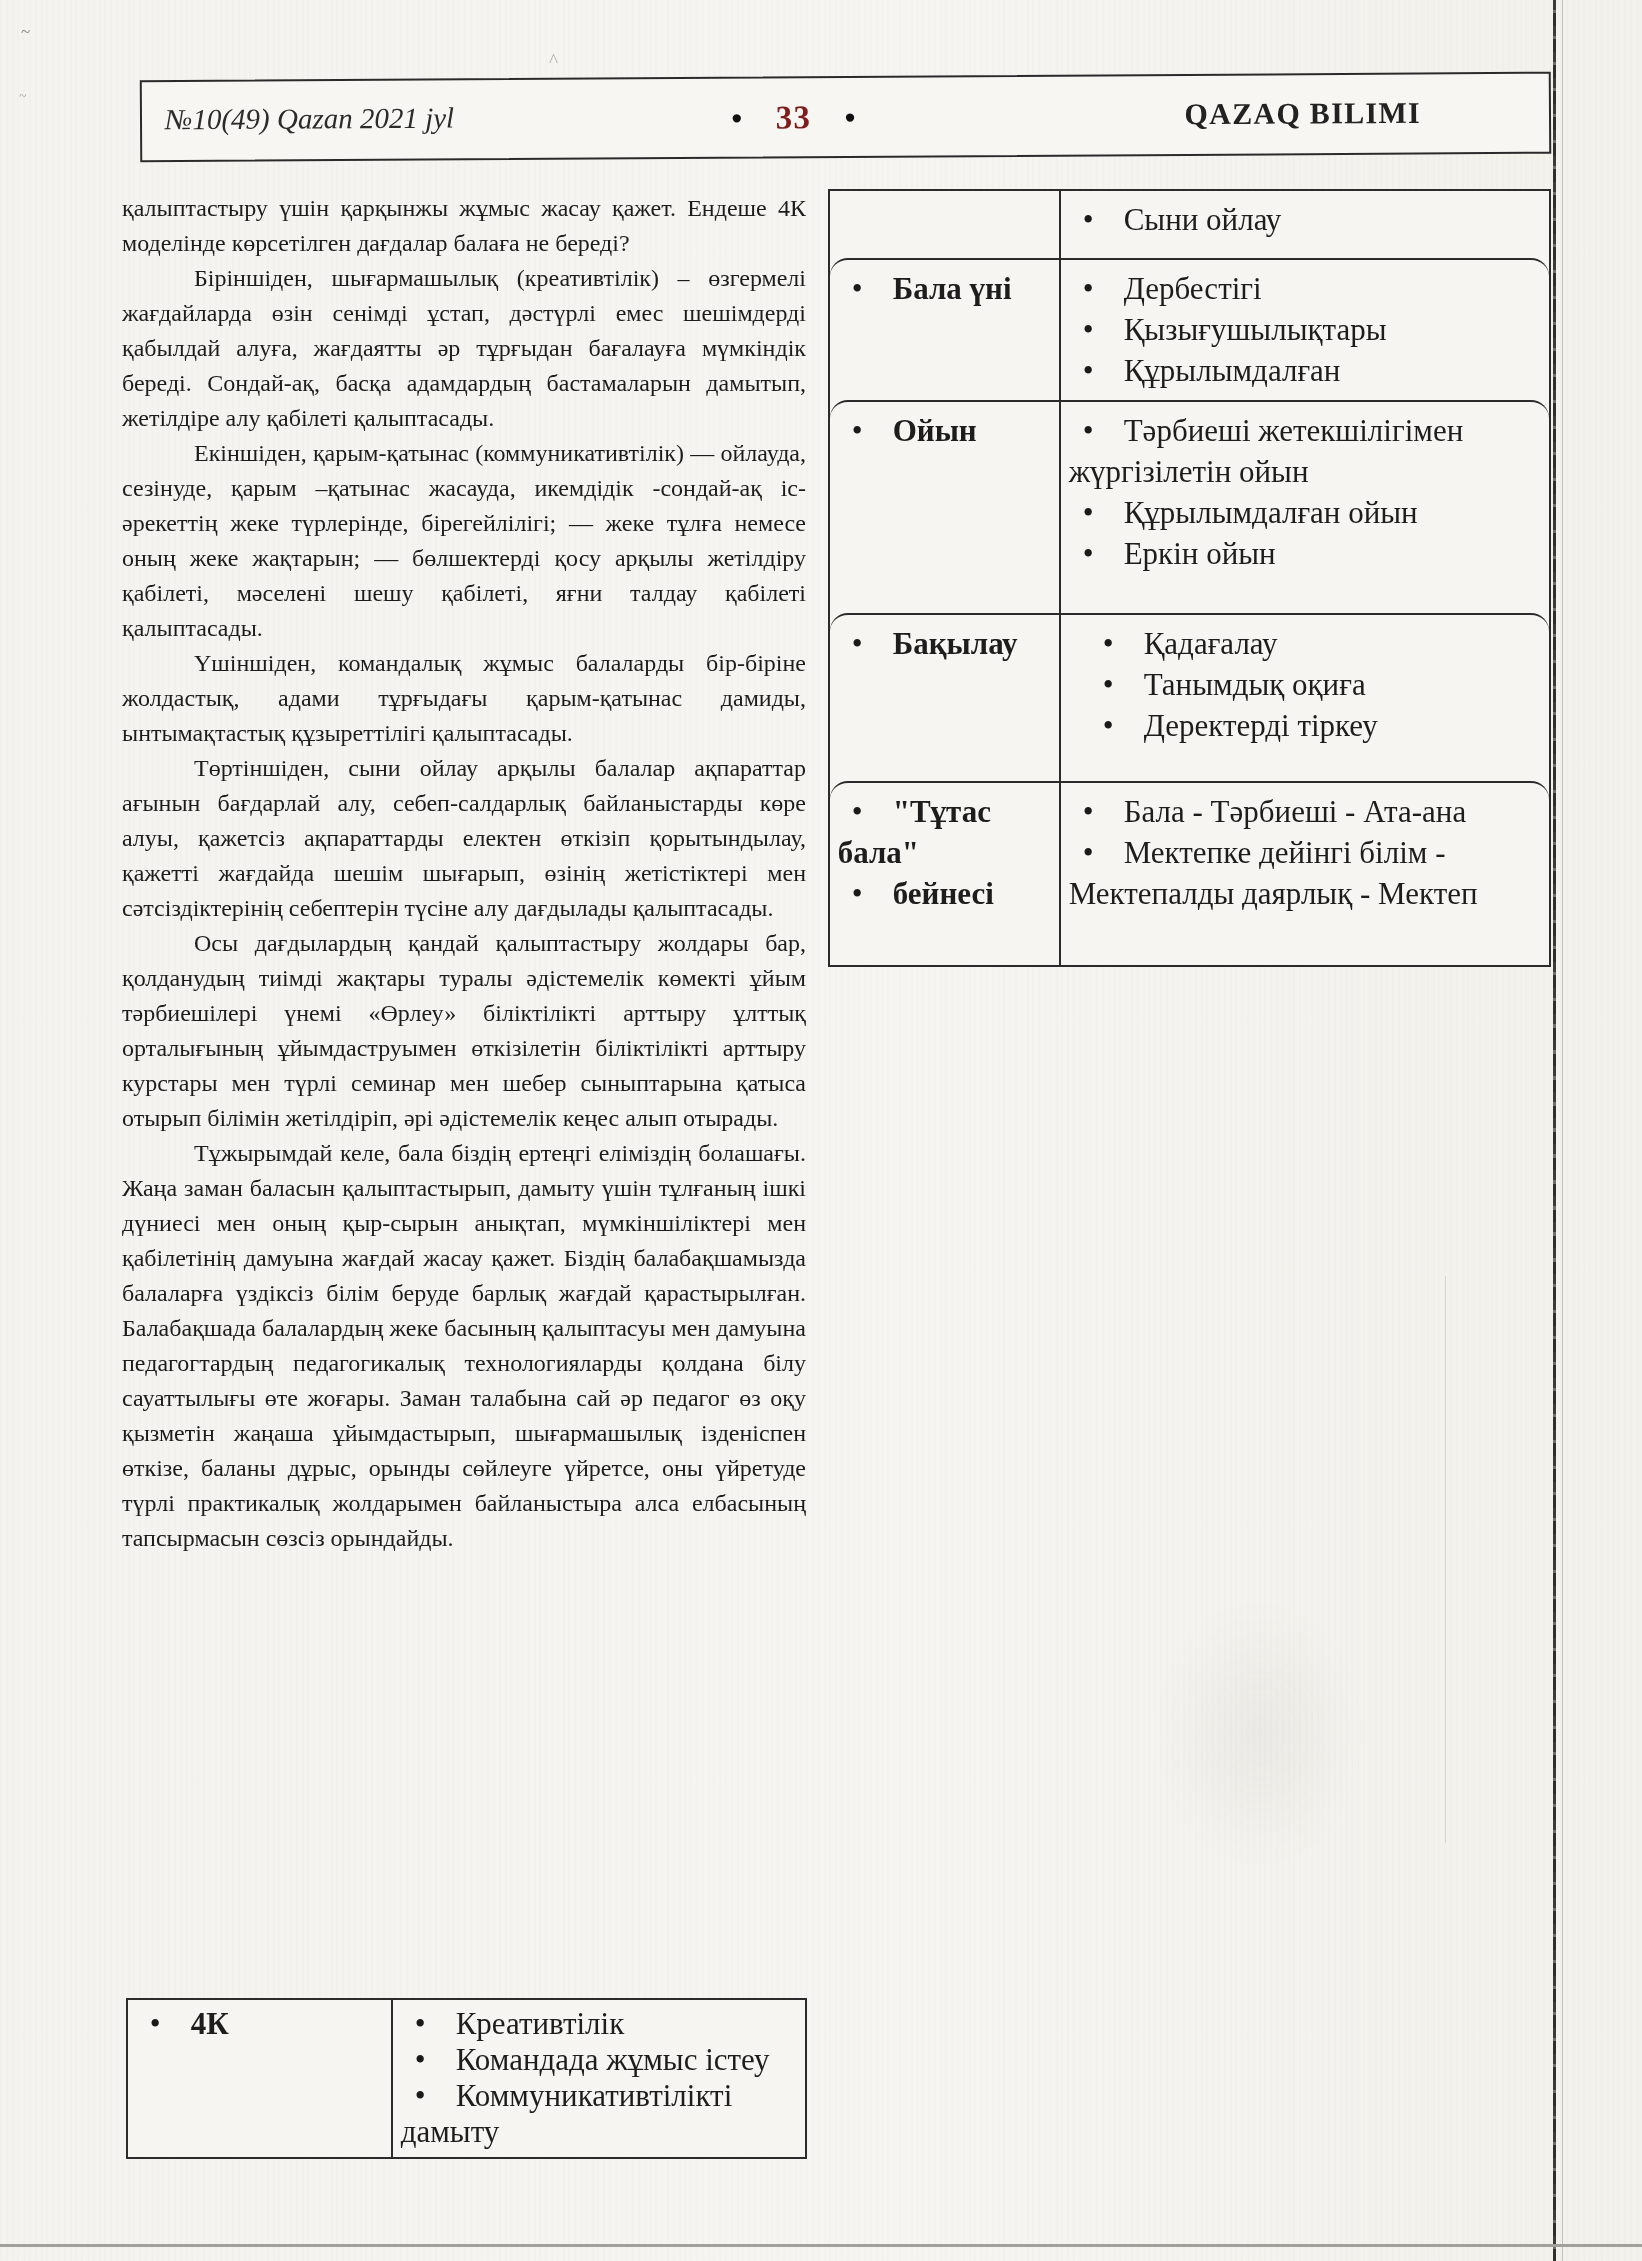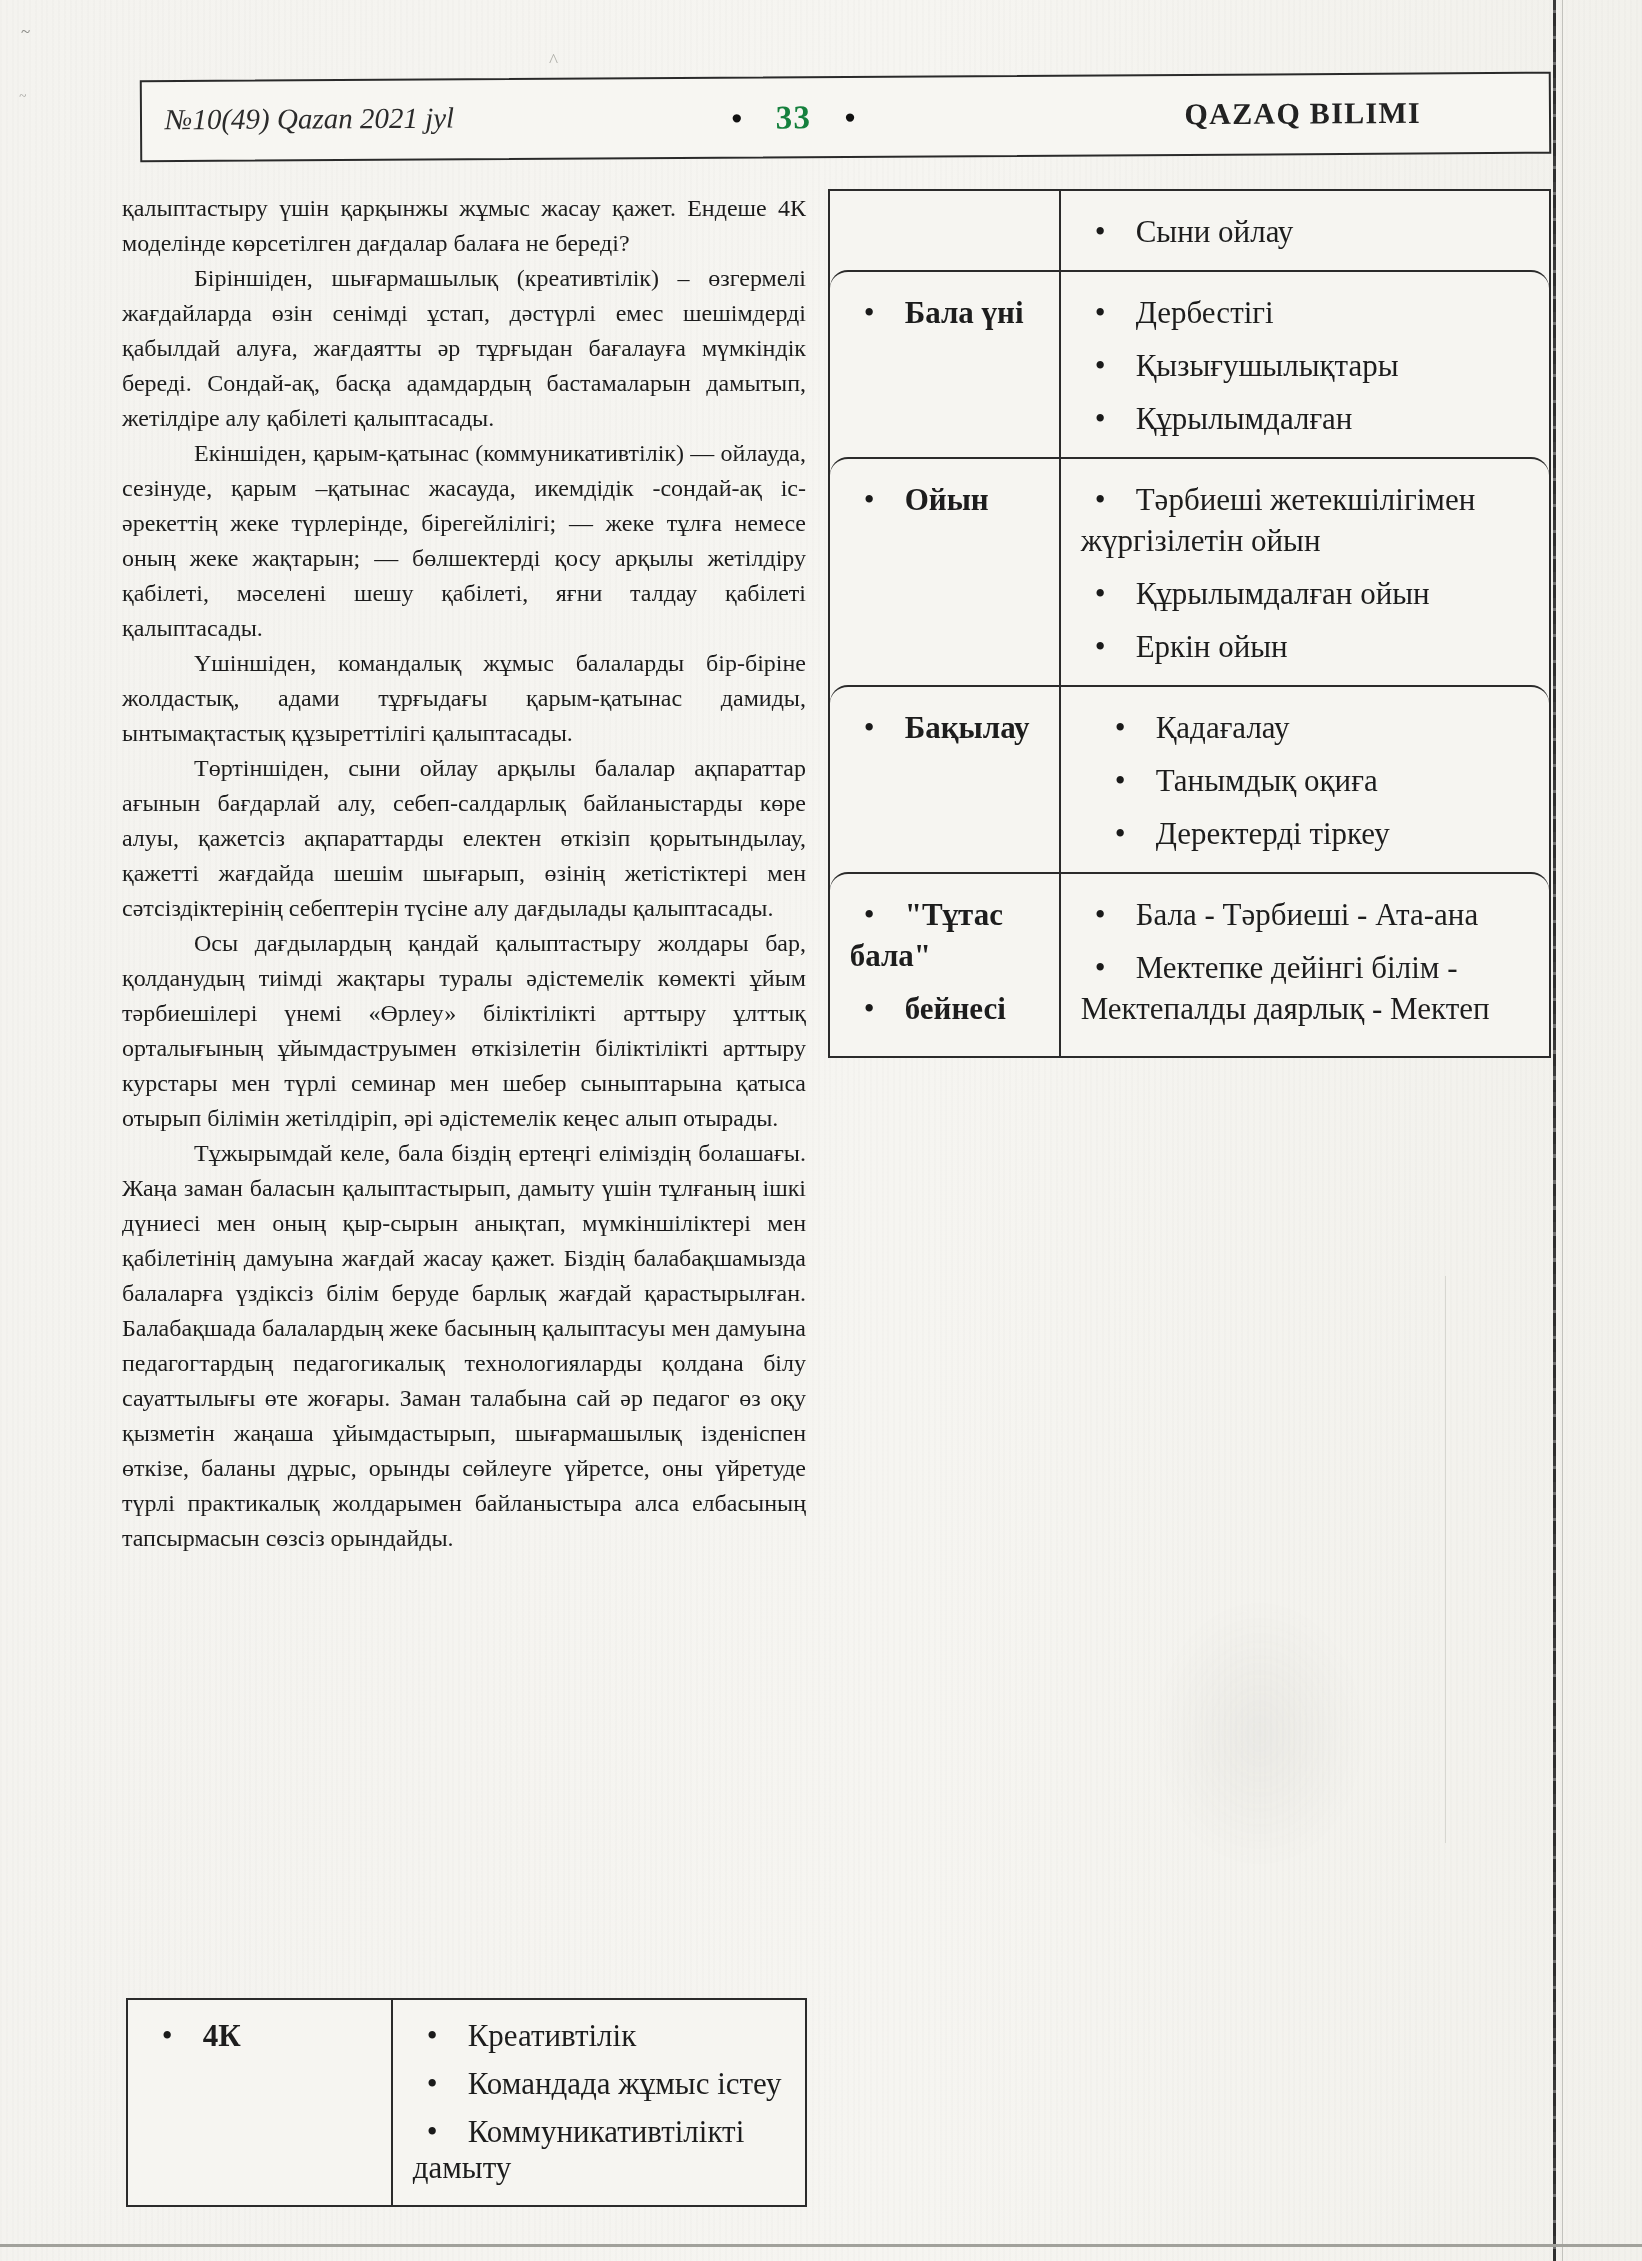--- a/index.html
+++ b/index.html
@@ -34,21 +34,21 @@
     font-style: italic;
     font-size: 29px;
     color: #2b2b2b;
     white-space: nowrap;
   }
   .header-center {
     position: absolute; left: 510px; top: 0; width: 283px; height: 100%;
     display: flex; align-items: center; justify-content: center; gap: 33px;
   }
   .header-dot { font-size: 19.3px; color: #111; line-height: 1; }
-  .header-pagenum { font-size: 33px; font-weight: bold; color: #15803d; letter-spacing: 1.3px; }
+  .header-pagenum { font-size: 33px; font-weight: bold; color: #7f1d1d; letter-spacing: 1.3px; }
   .header-journal {
     position: absolute; right: 128px; top: 50%;
     transform: translateY(-52%);
     font-size: 30px; font-weight: bold;
     letter-spacing: 1.3px; color: #222;
     white-space: nowrap;
   }
 
   
   .article {
@@ -86,21 +86,21 @@
     position: absolute;
     left: 126px; top: 1998px; width: 681px;
     border: 2.6px solid #2b2b2b;
     box-sizing: border-box;
     background: #f6f5f1;
   }
   .btable .tcell { font-size: 31px; line-height: 36px; padding: 6.4px 9px 6.4px 7.7px; }
   .btable .tcell-l { width: 265px; }
   .btable .trow { min-height: 117px; }
 
-  .bi { margin: 12px; }
+  .bi { margin: 0; }
   .bu {
     display: inline-block; width: 55px; padding-left: 14px;
     box-sizing: border-box; color: #1a1a1a;
   }
 
   
   .edge-line-dark {
     position: absolute; left: 1553px; top: 0; width: 2.6px; height: 2261px;
     background: repeating-linear-gradient(to bottom, #3b3b3b 0 10.3px, #6e6e6e 10.3px 13.5px, #2f2f2f 13.5px 26px);
   }

